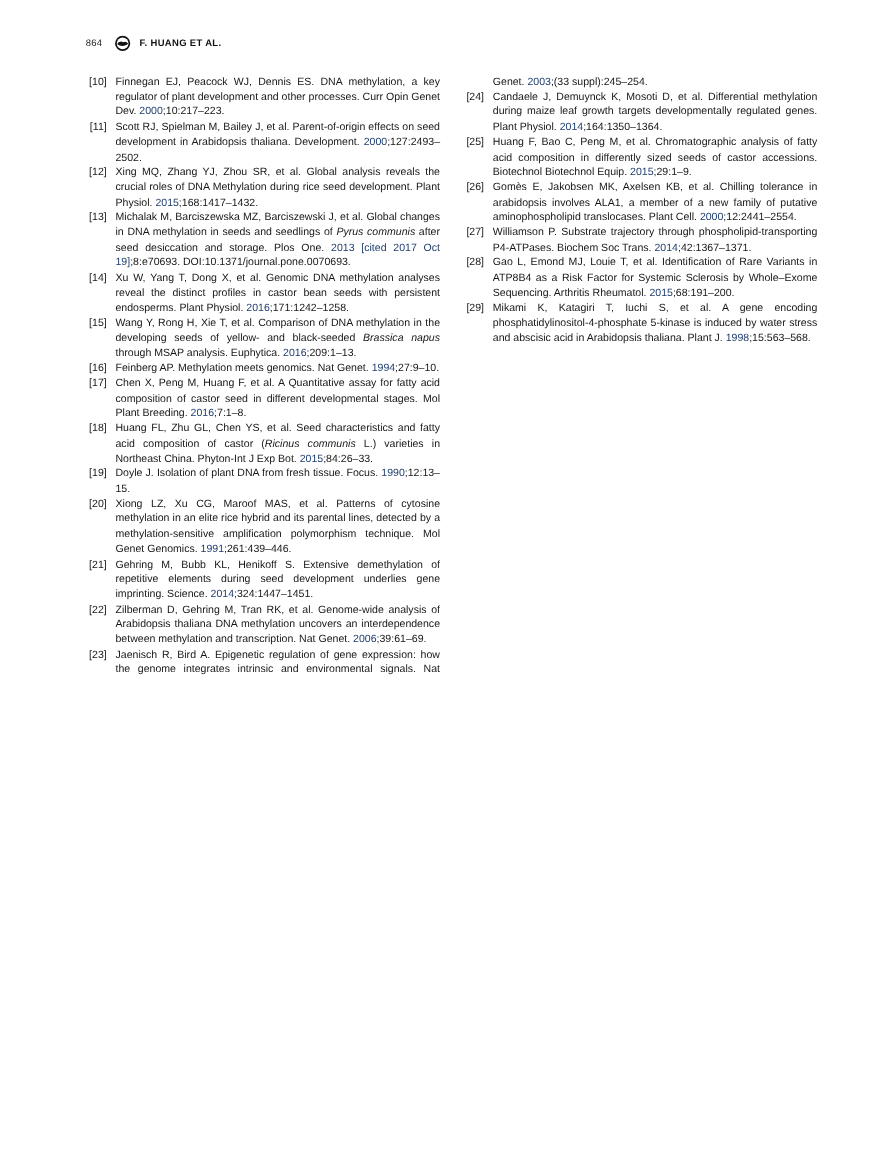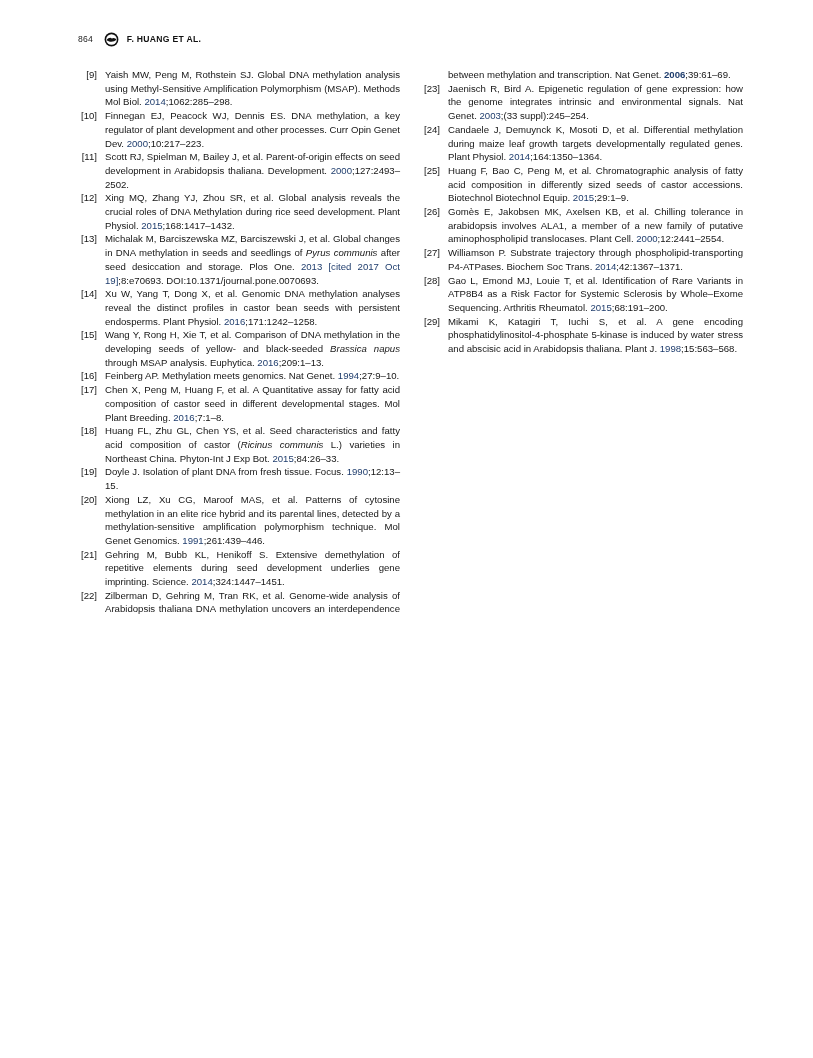--- a/index.html
+++ b/index.html
@@ -35,34 +35,33 @@
     <svg viewBox="0 0 20 20" width="15" height="15" aria-hidden="true">
       <circle cx="10" cy="10" r="9.2" fill="#111"></circle>
       <circle cx="10" cy="10" r="7.1" fill="#fff"></circle>
       <path d="M3.4 10.6 C5.8 7.6, 8.8 7.1, 10.4 8.6 C12.8 7.1, 15.4 7.9, 16.6 10.4 C13.4 13.8, 6.4 13.9, 3.4 10.6 Z" fill="#111"></path>
     </svg>
   </span>
   <span class="running">F. HUANG ET AL.</span>
 </div>
 
 <div class="refs">
-    <div class="ref"><span class="num">[9]</span><span>Yaish MW, Peng M, Rothstein SJ. Global DNA methylation analysis using Methyl-Sensitive Amplification Polymorphism (MSAP). Methods Mol Biol. </span><a class="yr" style="color: rgb(31, 61, 109);">2014</a><span>;1062:285–298.</span></div>
     <div class="ref"><span class="num">[10]</span><span>Finnegan EJ, Peacock WJ, Dennis ES. DNA methylation, a key regulator of plant development and other processes. Curr Opin Genet Dev. </span><a class="yr" style="color: rgb(31, 61, 109);">2000</a><span>;10:217–223.</span></div>
     <div class="ref"><span class="num">[11]</span><span>Scott RJ, Spielman M, Bailey J, et al. Parent-of-origin effects on seed development in Arabidopsis thaliana. Development. </span><a class="yr" style="color: rgb(31, 61, 109);">2000</a><span>;127:2493–2502.</span></div>
     <div class="ref"><span class="num">[12]</span><span>Xing MQ, Zhang YJ, Zhou SR, et al. Global analysis reveals the crucial roles of DNA Methylation during rice seed development. Plant Physiol. </span><a class="yr" style="color: rgb(31, 61, 109);">2015</a><span>;168:1417–1432.</span></div>
     <div class="ref"><span class="num">[13]</span><span>Michalak M, Barciszewska MZ, Barciszewski J, et al. Global changes in DNA methylation in seeds and seedlings of </span><i>Pyrus communis</i><span> after seed desiccation and storage. Plos One. </span><a class="yr" style="color: rgb(31, 61, 109);">2013 [cited 2017 Oct 19]</a><span>;8:e70693. DOI:10.1371/journal.pone.0070693.</span></div>
     <div class="ref"><span class="num">[14]</span><span>Xu W, Yang T, Dong X, et al. Genomic DNA methylation analyses reveal the distinct profiles in castor bean seeds with persistent endosperms. Plant Physiol. </span><a class="yr" style="color: rgb(31, 61, 109);">2016</a><span>;171:1242–1258.</span></div>
     <div class="ref"><span class="num">[15]</span><span>Wang Y, Rong H, Xie T, et al. Comparison of DNA methylation in the developing seeds of yellow- and black-seeded </span><i>Brassica napus</i><span> through MSAP analysis. Euphytica. </span><a class="yr" style="color: rgb(31, 61, 109);">2016</a><span>;209:1–13.</span></div>
     <div class="ref"><span class="num">[16]</span><span>Feinberg AP. Methylation meets genomics. Nat Genet. </span><a class="yr" style="color: rgb(31, 61, 109);">1994</a><span>;27:9–10.</span></div>
     <div class="ref"><span class="num">[17]</span><span>Chen X, Peng M, Huang F, et al. A Quantitative assay for fatty acid composition of castor seed in different developmental stages. Mol Plant Breeding. </span><a class="yr" style="color: rgb(31, 61, 109);">2016</a><span>;7:1–8.</span></div>
     <div class="ref"><span class="num">[18]</span><span>Huang FL, Zhu GL, Chen YS, et al. Seed characteristics and fatty acid composition of castor (</span><i>Ricinus communis</i><span> L.) varieties in Northeast China. Phyton-Int J Exp Bot. </span><a class="yr" style="color: rgb(31, 61, 109);">2015</a><span>;84:26–33.</span></div>
     <div class="ref"><span class="num">[19]</span><span>Doyle J. Isolation of plant DNA from fresh tissue. Focus. </span><a class="yr" style="color: rgb(31, 61, 109);">1990</a><span>;12:13–15.</span></div>
     <div class="ref"><span class="num">[20]</span><span>Xiong LZ, Xu CG, Maroof MAS, et al. Patterns of cytosine methylation in an elite rice hybrid and its parental lines, detected by a methylation-sensitive amplification polymorphism technique. Mol Genet Genomics. </span><a class="yr" style="color: rgb(31, 61, 109);">1991</a><span>;261:439–446.</span></div>
     <div class="ref"><span class="num">[21]</span><span>Gehring M, Bubb KL, Henikoff S. Extensive demethylation of repetitive elements during seed development underlies gene imprinting. Science. </span><a class="yr" style="color: rgb(31, 61, 109);">2014</a><span>;324:1447–1451.</span></div>
-    <div class="ref"><span class="num">[22]</span><span>Zilberman D, Gehring M, Tran RK, et al. Genome-wide analysis of Arabidopsis thaliana DNA methylation uncovers an interdependence between methylation and transcription. Nat Genet. </span><a class="yr" style="color: rgb(31, 61, 109); font-weight: bold;">2006</a><span>;39:61–69.</span></div>
+    <div class="ref"><span class="num">[22]</span><span>Zilberman D, Gehring M, Tran RK, et al. Genome-wide analysis of Arabidopsis thaliana DNA methylation uncovers an interdependence between methylation and transcription. Nat Genet. </span><a class="yr" style="color: rgb(31, 61, 109);">2006</a><span>;39:61–69.</span></div>
     <div class="ref"><span class="num">[23]</span><span>Jaenisch R, Bird A. Epigenetic regulation of gene expression: how the genome integrates intrinsic and environmental signals. Nat Genet. </span><a class="yr" style="color: rgb(31, 61, 109);">2003</a><span>;(33 suppl):245–254.</span></div>
     <div class="ref"><span class="num">[24]</span><span>Candaele J, Demuynck K, Mosoti D, et al. Differential methylation during maize leaf growth targets developmentally regulated genes. Plant Physiol. </span><a class="yr" style="color: rgb(31, 61, 109);">2014</a><span>;164:1350–1364.</span></div>
     <div class="ref"><span class="num">[25]</span><span>Huang F, Bao C, Peng M, et al. Chromatographic analysis of fatty acid composition in differently sized seeds of castor accessions. Biotechnol Biotechnol Equip. </span><a class="yr" style="color: rgb(31, 61, 109);">2015</a><span>;29:1–9.</span></div>
     <div class="ref"><span class="num">[26]</span><span>Gomès E, Jakobsen MK, Axelsen KB, et al. Chilling tolerance in arabidopsis involves ALA1, a member of a new family of putative aminophospholipid translocases. Plant Cell. </span><a class="yr" style="color: rgb(31, 61, 109);">2000</a><span>;12:2441–2554.</span></div>
     <div class="ref"><span class="num">[27]</span><span>Williamson P. Substrate trajectory through phospholipid-transporting P4-ATPases. Biochem Soc Trans. </span><a class="yr" style="color: rgb(31, 61, 109);">2014</a><span>;42:1367–1371.</span></div>
     <div class="ref"><span class="num">[28]</span><span>Gao L, Emond MJ, Louie T, et al. Identification of Rare Variants in ATP8B4 as a Risk Factor for Systemic Sclerosis by Whole–Exome Sequencing. Arthritis Rheumatol. </span><a class="yr" style="color: rgb(31, 61, 109);">2015</a><span>;68:191–200.</span></div>
     <div class="ref"><span class="num">[29]</span><span>Mikami K, Katagiri T, Iuchi S, et al. A gene encoding phosphatidylinositol-4-phosphate 5-kinase is induced by water stress and abscisic acid in Arabidopsis thaliana. Plant J. </span><a class="yr" style="color: rgb(31, 61, 109);">1998</a><span>;15:563–568.</span></div>
   </div>
 
 </body></html>

